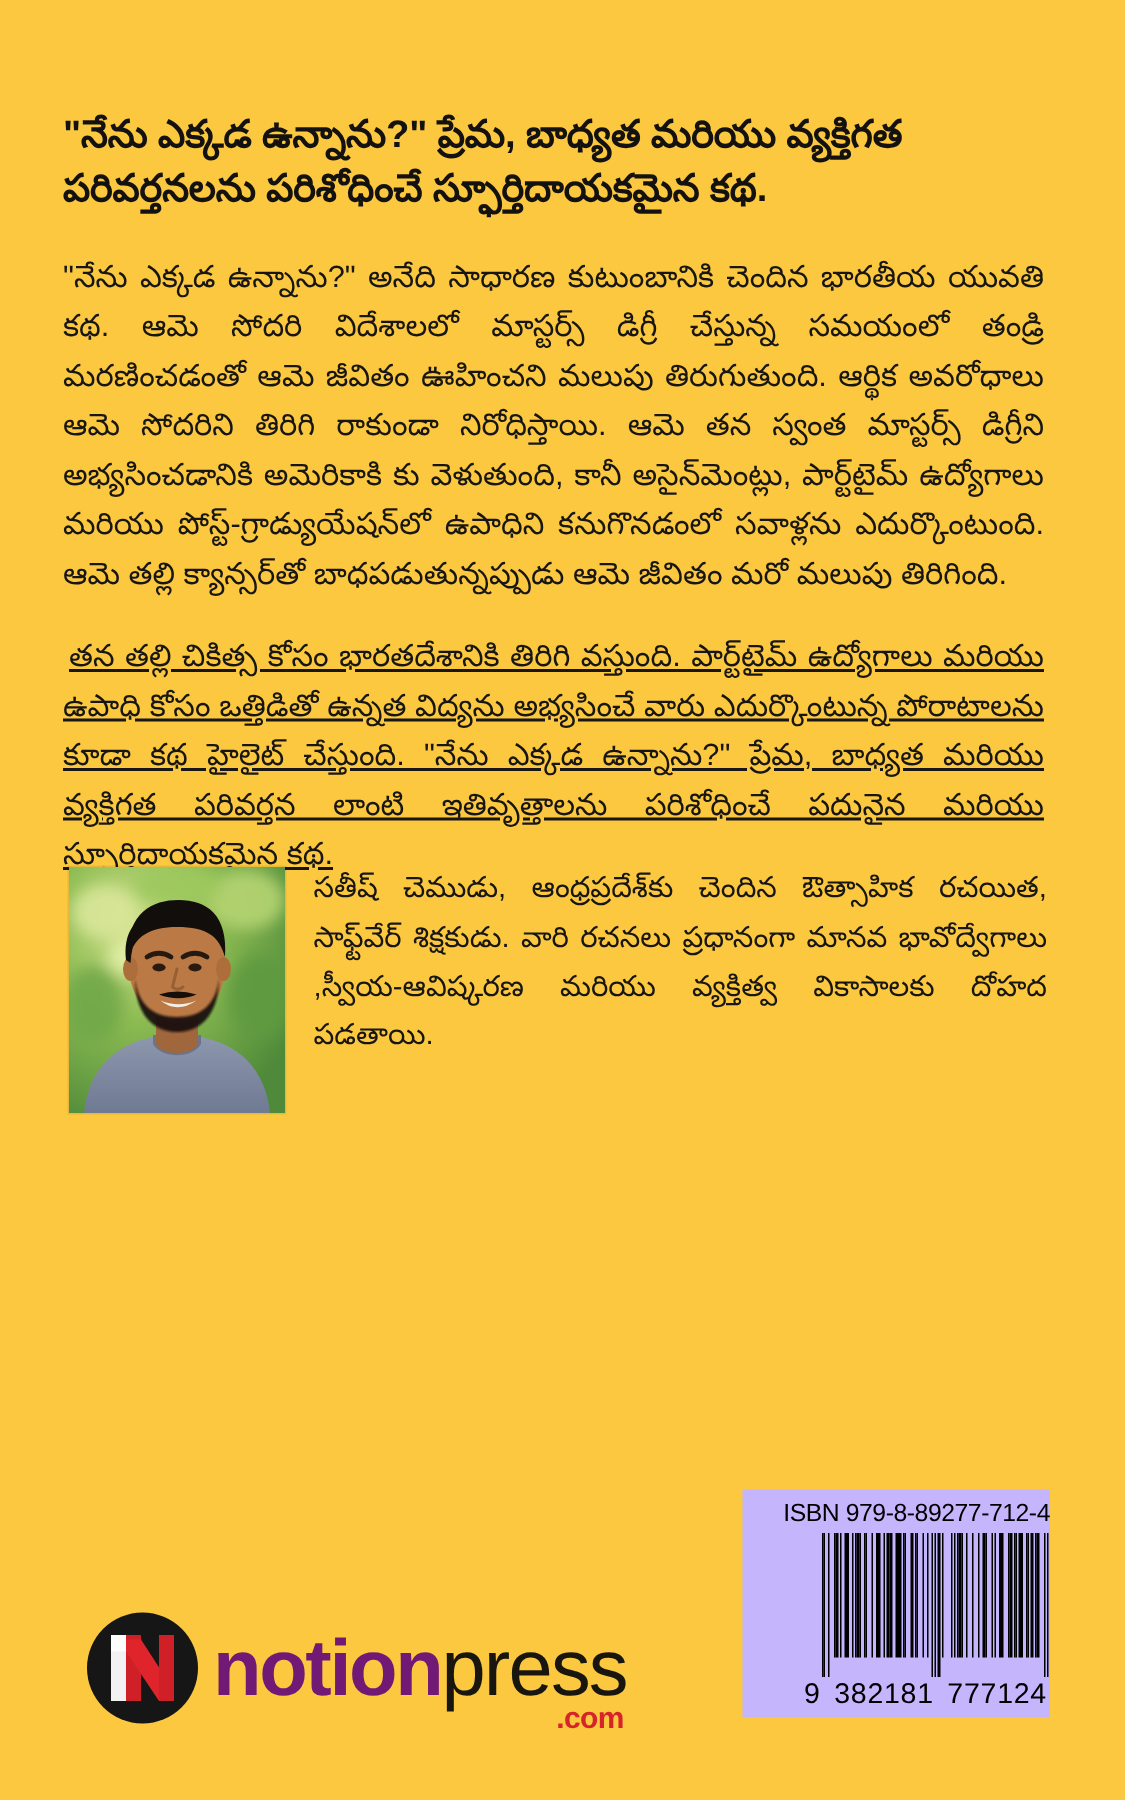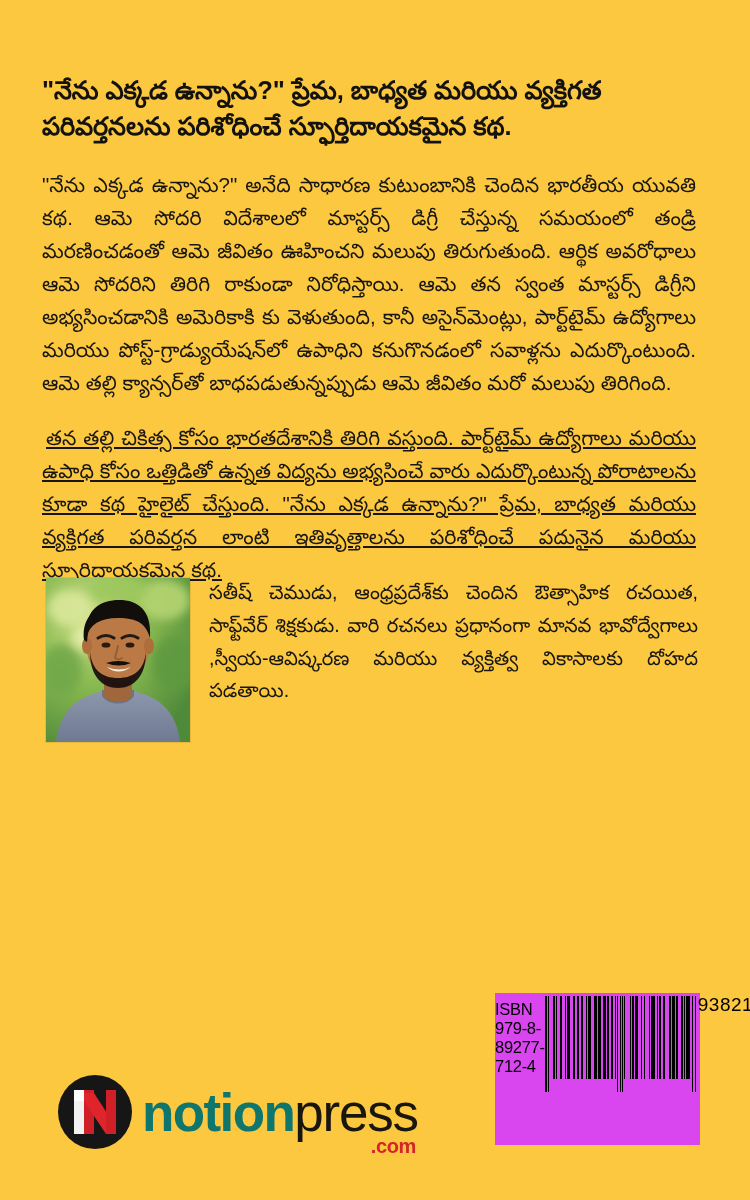--- a/index.html
+++ b/index.html
@@ -110,21 +110,21 @@
   }
   .logo-word {
     margin-left: 10px;
     position: relative;
     line-height: 1;
     white-space: nowrap;
   }
   .logo-word .w-notion {
     font-size: 53px;
     font-weight: bold;
-    color: #0f766e;
+    color: #701a75;
     letter-spacing: -1.6px;
   }
   .logo-word .w-press {
     font-size: 53px;
     font-weight: 300;
     color: #19150f;
     letter-spacing: -1.2px;
   }
   .logo-word .w-dotcom {
     position: absolute;
@@ -136,24 +136,24 @@
     letter-spacing: -0.4px;
   }
 
   
   .barcode-box {
     position: absolute;
     left: 495px;
     top: 993px;
     width: 205px;
     height: 152px;
-    background: #d946ef;
+    background: #c4b5fd;
     display: flex;
-    flex-direction: row;
-    align-items: flex-start;
+    flex-direction: column;
+    align-items: flex-end;
   }
   .isbn-text {
     margin-top: 7px;
     font-size: 16.5px;
     color: #000;
     letter-spacing: -0.3px;
     font-family: "Liberation Sans", "DejaVu Sans", sans-serif;
   }
   .bars {
     margin-top: 3px;

